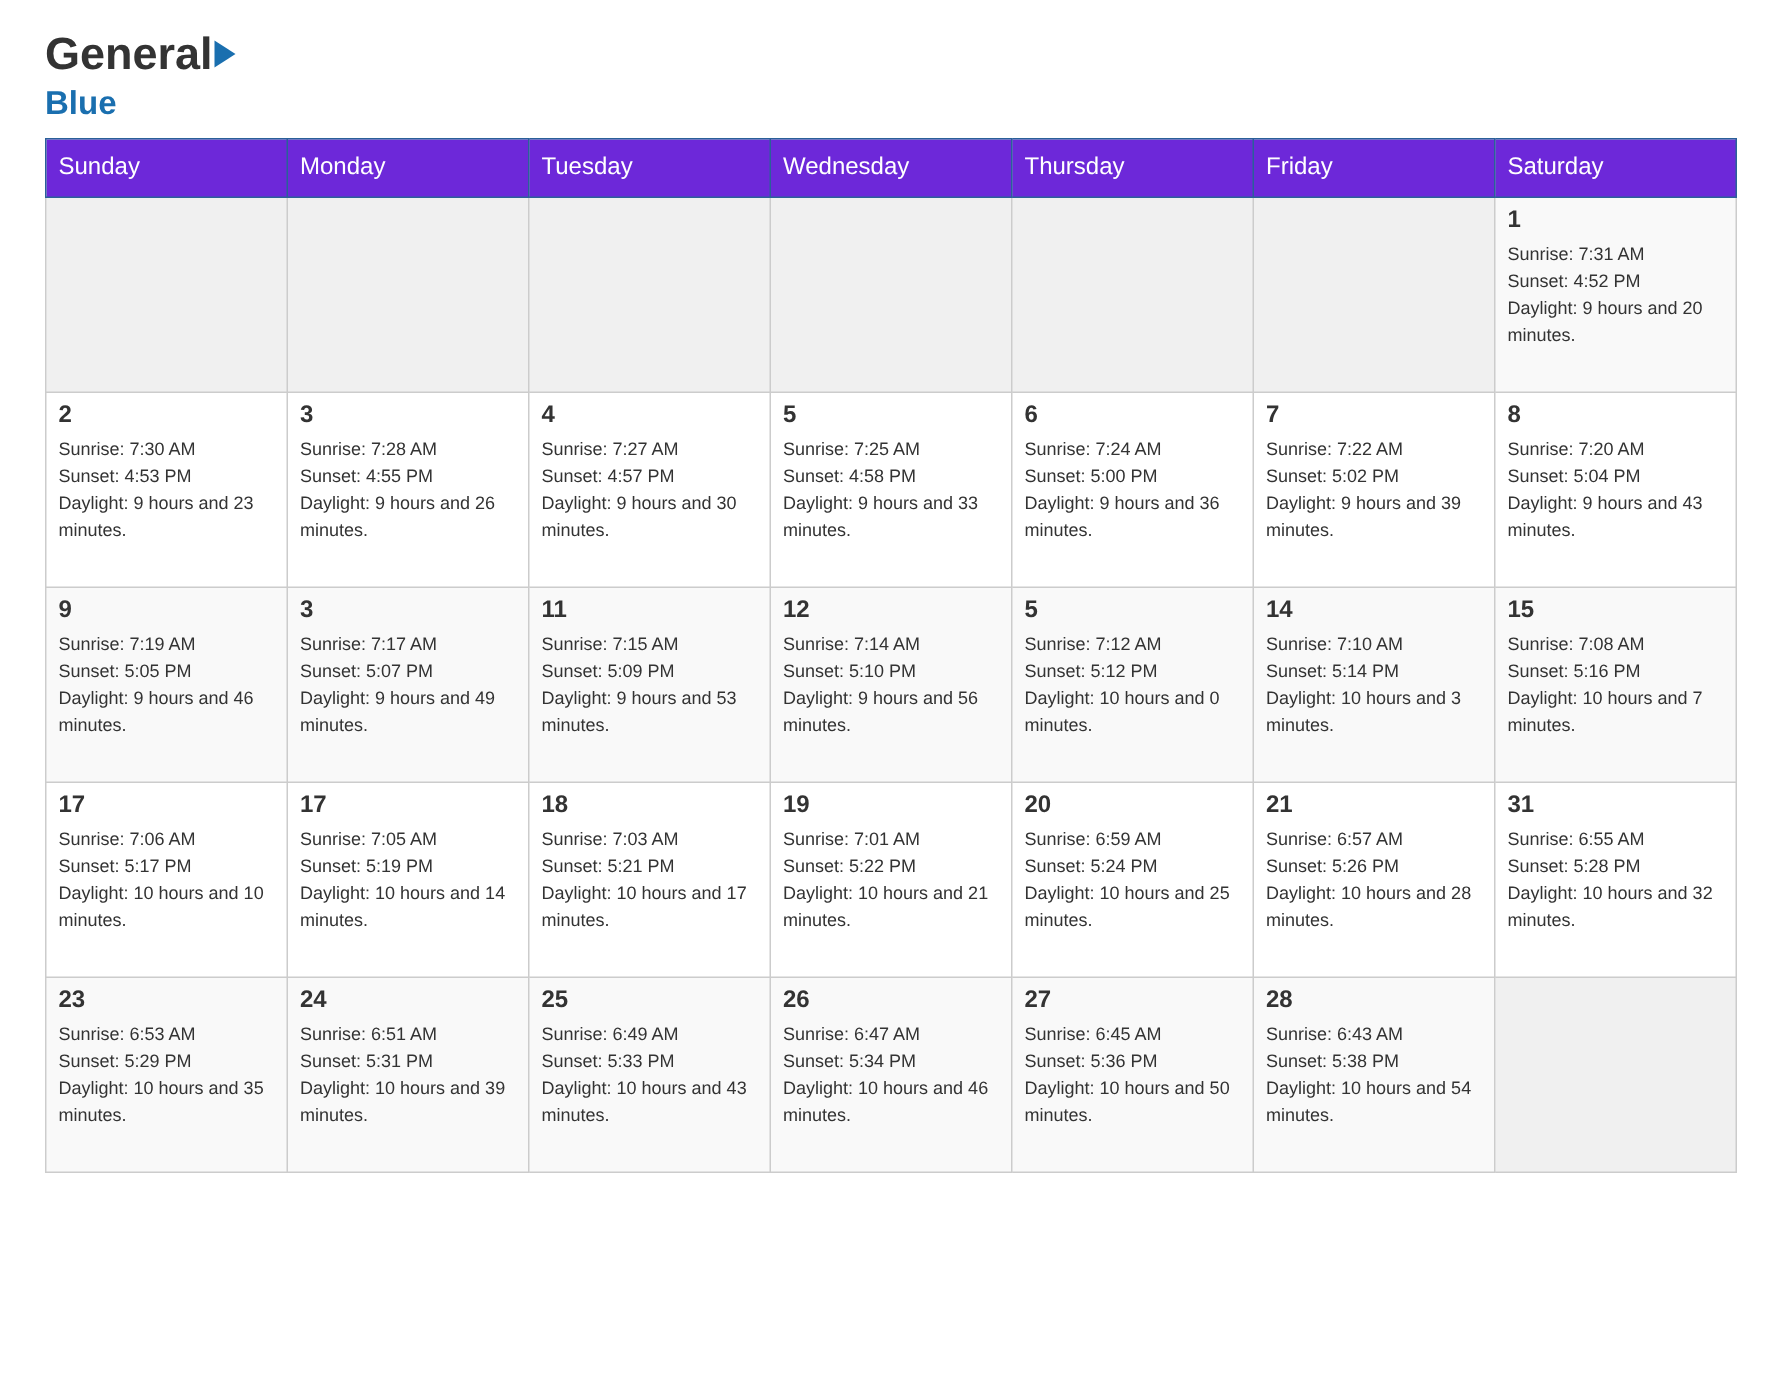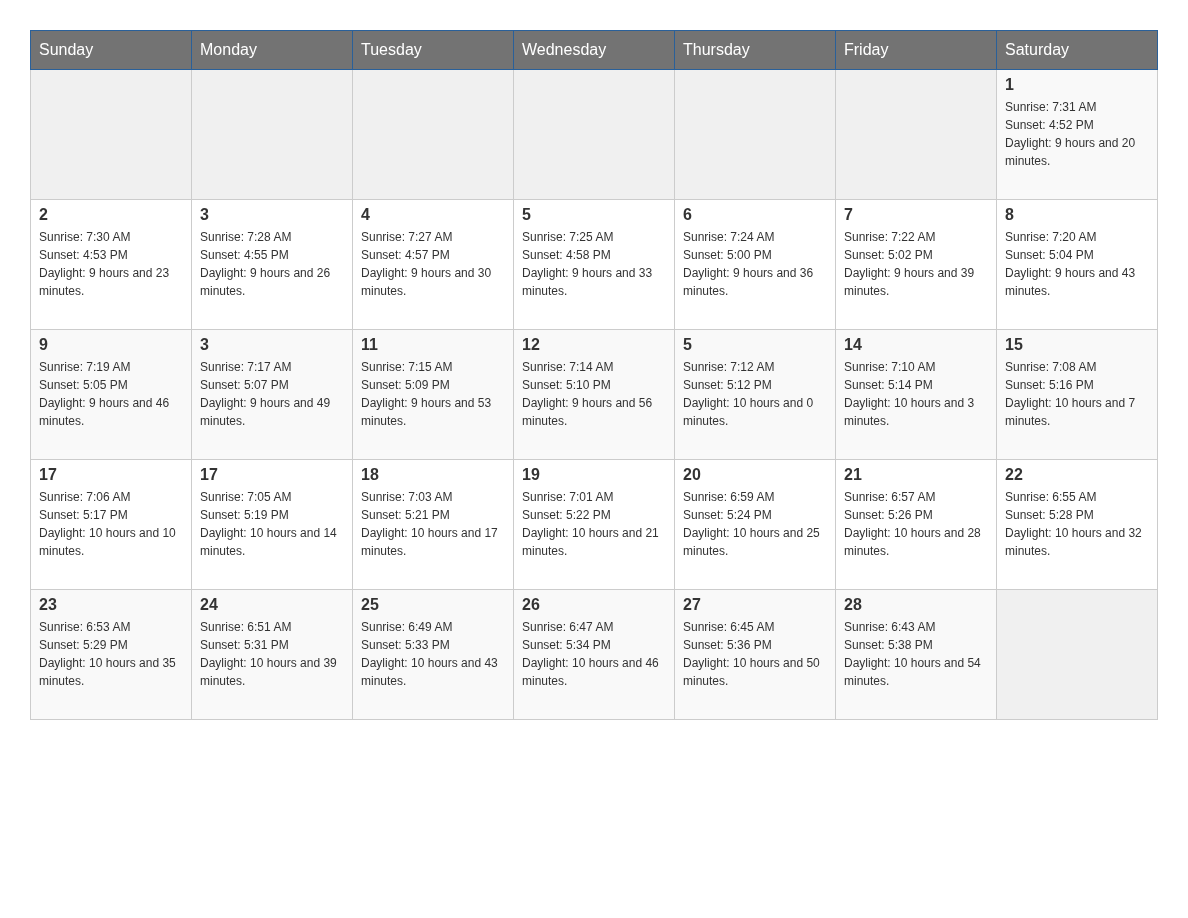--- a/index.html
+++ b/index.html
@@ -40,21 +40,21 @@
       font-size: 20px;
       color: #444;
       margin-top: 6px;
     }
     table {
       width: 100%;
       border-collapse: collapse;
       margin-top: 10px;
     }
     thead tr th {
-      background-color: #737373;
+      background-color: #6d28d9;
       color: #fff;
       font-size: 16px;
       font-weight: normal;
       padding: 10px 8px;
       text-align: left;
       border: 1px solid #2a6099;
     }
     tbody tr td {
       vertical-align: top;
       border: 1px solid #ccc;
@@ -103,20 +103,27 @@
       vertical-align: middle;
       margin-left: 1px;
       position: relative;
       top: -1px;
     }
   </style>
 </head>
 <body>
 
 <div class="header">
+  <div class="logo">
+    <div class="logo-wrapper">
+      <span class="logo-g">General</span>
+      <span class="triangle-right"></span>
+    </div>
+    <div class="logo-blue">Blue</div>
+  </div>
   <div class="title-section">
   </div>
 </div>
 
 <table>
   <thead>
     <tr>
       <th>Sunday</th>
       <th>Monday</th>
       <th>Tuesday</th>
@@ -218,21 +225,21 @@
         </td>
         <td>
           <span class="day-num">20</span>
           <div class="day-info">Sunrise: 6:59 AM<br>Sunset: 5:24 PM<br>Daylight: 10 hours and 25 minutes.</div>
         </td>
         <td>
           <span class="day-num">21</span>
           <div class="day-info">Sunrise: 6:57 AM<br>Sunset: 5:26 PM<br>Daylight: 10 hours and 28 minutes.</div>
         </td>
         <td>
-          <span class="day-num">22</span>
+          <span class="day-num">31</span>
           <div class="day-info">Sunrise: 6:55 AM<br>Sunset: 5:28 PM<br>Daylight: 10 hours and 32 minutes.</div>
         </td>
       </tr>
       <tr>
         <td>
           <span class="day-num">23</span>
           <div class="day-info">Sunrise: 6:53 AM<br>Sunset: 5:29 PM<br>Daylight: 10 hours and 35 minutes.</div>
         </td>
         <td>
           <span class="day-num">24</span>

